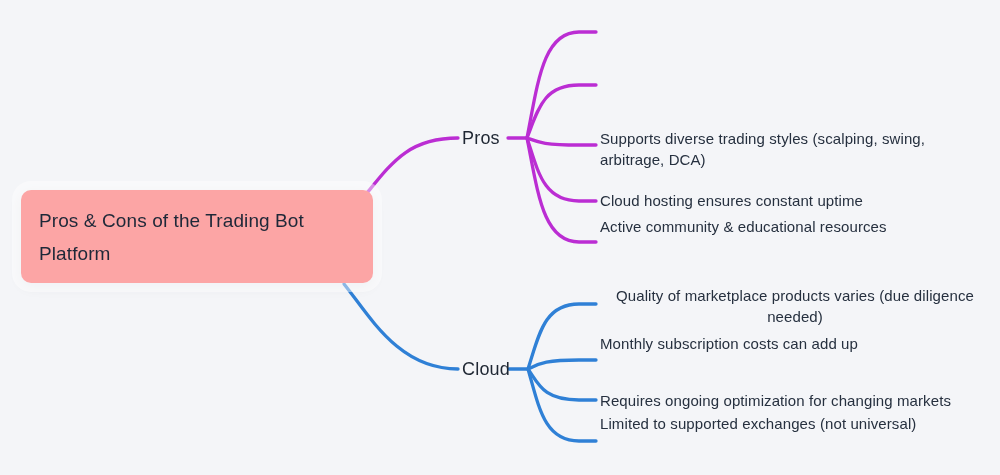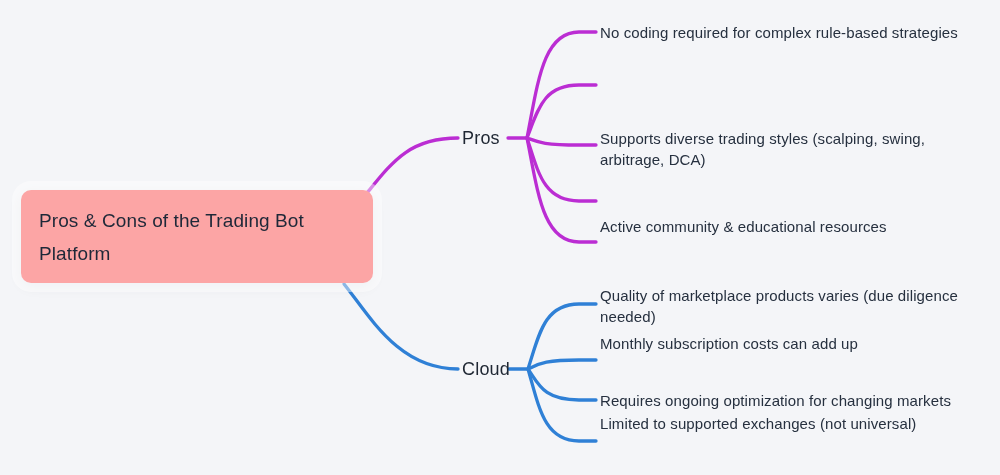--- a/index.html
+++ b/index.html
@@ -64,21 +64,21 @@
     font-size: 15px;
     line-height: 21px;
     color: #26303f;
     letter-spacing: 0.1px;
   }
   .leaf.p1 { top: 22px; }
   .leaf.p2 { top: 64px; }
   .leaf.p3 { top: 128px; }
   .leaf.p4 { top: 190px; }
   .leaf.p5 { top: 216px; }
-  .leaf.c1 { top: 285px; }
+  .leaf.c1 { top: 285px; text-align: center; }
   .leaf.c2 { top: 333px; }
   .leaf.c3 { top: 390px; }
   .leaf.c4 { top: 413px; }
 </style>
 </head>
 <body>
 
 <div class="canvas">
 
   <svg class="connectors" viewBox="0 0 1000 475">
@@ -103,22 +103,22 @@
     </g>
   </svg>
 
   <div class="root-node">
     <div class="root-label">Pros &amp; Cons of the Trading Bot Platform</div>
   </div>
 
   <div class="branch-label pros">Pros</div>
   <div class="branch-label cons">Cloud</div>
 
-  <div class="leaf p1">No coding required for complex rule-based strategies</div>
   <div class="leaf p3">Supports diverse trading styles (scalping, swing, arbitrage, DCA)</div>
+  <div class="leaf p4">Cloud hosting ensures constant uptime</div>
   <div class="leaf p5">Active community &amp; educational resources</div>
 
   <div class="leaf c1">Quality of marketplace products varies (due diligence needed)</div>
   <div class="leaf c2">Monthly subscription costs can add up</div>
   <div class="leaf c3">Requires ongoing optimization for changing markets</div>
   <div class="leaf c4">Limited to supported exchanges (not universal)</div>
 
 </div>
 
 </body></html>

